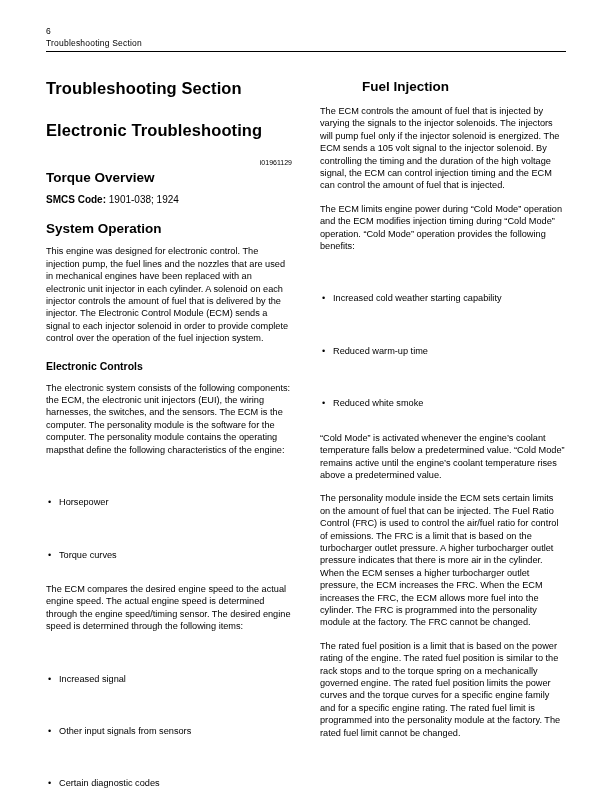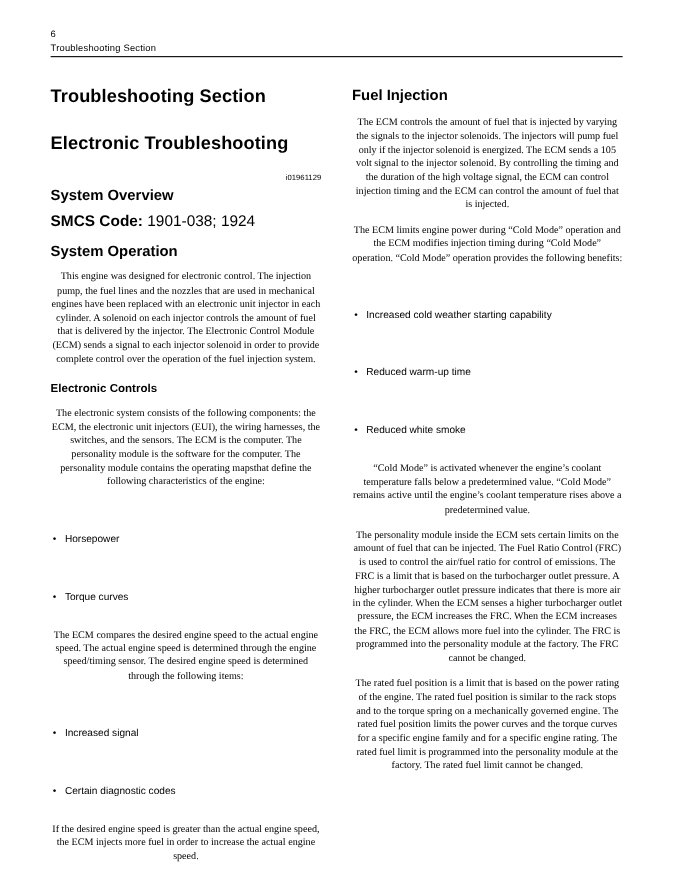--- a/index.html
+++ b/index.html
@@ -82,25 +82,24 @@
     font-size: 7px;
     line-height: 9px;
     text-align: right;
     margin: 0 0 2px 0;
     color: #000;
   }
   p.body {
     font-size: 9.2px;
     line-height: 12.4px;
     margin: 0 0 11px 0;
-    text-align: center;
-    font-family: Liberation Serif, serif;
+    text-align: left;
   }
   .smcs {
-    font-size: 14px;
+    font-size: 10px;
     line-height: 12.4px;
     margin: 0 0 14px 0;
   }
   .smcs b { font-weight: bold; }
   ul.bullets {
     list-style: none;
     margin: 0 0 11px 0;
     padding: 0;
   }
   ul.bullets li {
@@ -114,21 +113,21 @@
   ul.bullets li:last-child { margin-bottom: 0; }
   ul.bullets li::before {
     content: "\2022";
     position: absolute;
     left: 2px;
     top: 0;
     font-size: 9.2px;
     line-height: 12.4px;
   }
   .gap-after-list { height: 11px; }
-  .col-right h2.doc-h2 { margin-bottom: 10px; }
+  .col-right h2.doc-h2 { margin-bottom: 10px; margin-left: 42px; }
 </style>
 </head>
 <body>
 
 <div class="page">
 
   <div class="header">
     <div class="page-number">6</div>
     <div class="header-title">Troubleshooting Section</div>
     <div class="header-rule"></div>
@@ -137,21 +136,21 @@
   <div class="columns">
 
     <div class="col col-left">
 
       <h1 class="doc-h1">Troubleshooting Section</h1>
 
       <h1 class="doc-h1 second">Electronic Troubleshooting</h1>
 
       <div class="ref-code">i01961129</div>
 
-      <h2 class="doc-h2">System Overview</h2>
+      <h2 class="doc-h2">Torque Overview</h2>
 
       <p class="smcs"><b>SMCS Code:</b> <span>1901-038; 1924</span></p>
 
       <h2 class="doc-h2">System Operation</h2>
 
       <p class="body">This engine was designed for electronic control. The injection pump, the fuel lines and the nozzles that are used in mechanical engines have been replaced with an electronic unit injector in each cylinder. A solenoid on each injector controls the amount of fuel that is delivered by the injector. The Electronic Control Module (ECM) sends a signal to each injector solenoid in order to provide complete control over the operation of the fuel injection system.</p>
 
       <h3 class="doc-h3">Electronic Controls</h3>
 
       <p class="body">The electronic system consists of the following components: the ECM, the electronic unit injectors (EUI), the wiring harnesses, the switches, and the sensors. The ECM is the computer. The personality module is the software for the computer. The personality module contains the operating mapsthat define the following characteristics of the engine:</p>
@@ -160,20 +159,21 @@
         <li>Horsepower</li>
         <li>Torque curves</li>
       </ul>
       <div class="gap-after-list"></div>
 
 
       <p class="body">The ECM compares the desired engine speed to the actual engine speed. The actual engine speed is determined through the engine speed/timing sensor. The desired engine speed is determined through the following items:</p>
 
       <ul class="bullets">
         <li>Increased signal</li>
+        <li>Other input signals from sensors</li>
         <li>Certain diagnostic codes</li>
       </ul>
       <div class="gap-after-list"></div>
 
       <p class="body">If the desired engine speed is greater than the actual engine speed, the ECM injects more fuel in order to increase the actual engine speed.</p>
 
     </div>
 
     <div class="col col-right">
 

